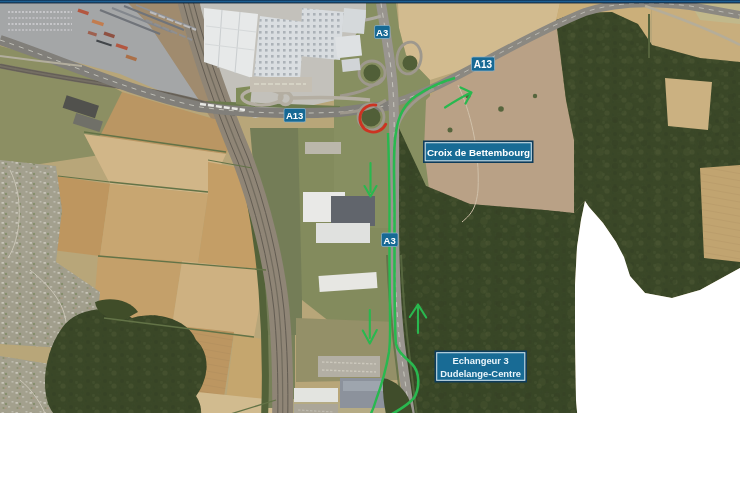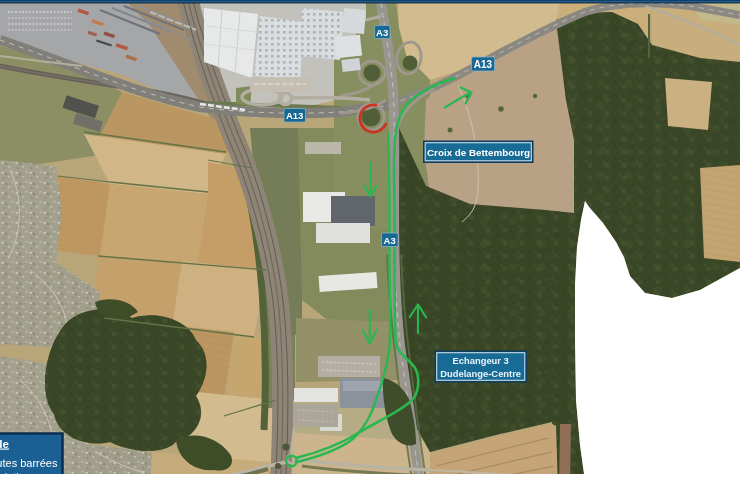--- a/index.html
+++ b/index.html
@@ -1,16 +1,16 @@
 <!DOCTYPE html>
 <html><head>
 <meta charset="utf-8">
 <style>
   html,body{margin:0;padding:0;background:#fff;}
-  #stage{position:relative;width:740px;height:474px;overflow:hidden;font-family:"Liberation Sans",sans-serif;}
+  #stage{position:relative;width:740px;height:413px;overflow:hidden;font-family:"Liberation Sans",sans-serif;}
   svg{display:block;}
 </style>
 </head>
 <body>
 <div id="stage">
 <svg width="740" height="493" viewBox="0 0 740 493">
 <defs>
   <linearGradient id="topbar" x1="0" y1="0" x2="0" y2="1">
     <stop offset="0" stop-color="#0d2d4e"></stop>
     <stop offset="0.45" stop-color="#1e6093"></stop>

